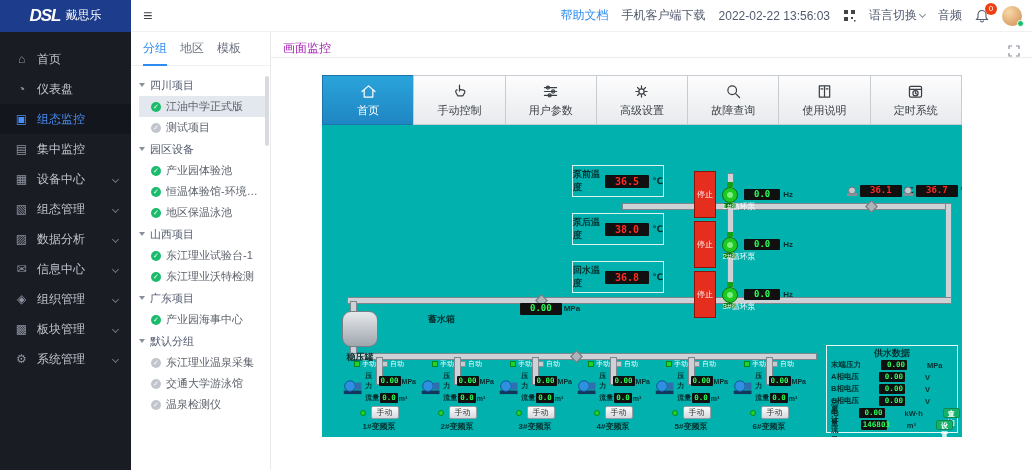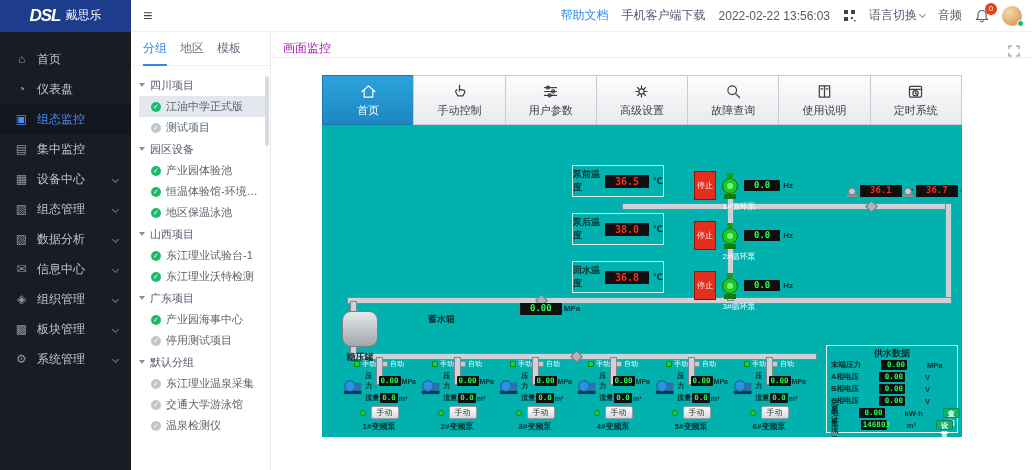--- a/index.html
+++ b/index.html
@@ -88,25 +88,25 @@
   .water{position:absolute;left:0;bottom:0;width:100%;height:20px;background:#1fa7e0}
   .tank-level{position:absolute;left:0;top:8px;width:100%;text-align:center;font-size:8px;color:#03302e}
   .tank-level .disp{font-size:9px}
   .tank-label{position:absolute;left:106px;top:188px;width:86px;font-size:9px;
               font-weight:bold;color:#03302e}
   .vessel{position:absolute;left:20px;top:186px;width:36px;height:36px;border-radius:9px;
           background:linear-gradient(#e6e9ec,#9fa6ad);border:1px solid #787f86}
   .vessel-label{position:absolute;left:10px;top:226px;width:56px;text-align:center;font-size:9px;
                 color:#03302e;font-weight:bold}
   .cpump{position:absolute;left:372px;width:116px;display:flex;align-items:center;gap:3px}
-  .cpump .st{background:#e52e1e;border:1px solid #8f130a;color:#fff;font-size:8px;padding:8px 2px;flex:none}
+  .cpump .st{background:#e52e1e;border:1px solid #8f130a;color:#fff;font-size:8px;padding:17px 2px;flex:none}
   .cpump .disp{font-size:9px}
   .cpump .unit{font-size:8px;color:#03302e;font-weight:bold}
   .cname{position:absolute;left:372px;width:90px;text-align:center;font-size:8px;color:#f2fdfd}
-  .sensor{position:absolute;display:flex;align-items:flex-end;gap:2px;font-size:8px;color:#03302e;font-weight:bold}
+  .sensor{position:absolute;display:flex;align-items:center;gap:2px;font-size:8px;color:#03302e;font-weight:bold}
   .sensor .disp{font-size:9px}
   .spress{position:absolute;left:198px;top:178px;display:flex;align-items:center;gap:2px;
           font-size:8px;color:#03302e;font-weight:bold}
   .spress .disp{font-size:9px}
   .station{position:absolute;top:234px;width:74px;height:76px}
   .mrow{display:flex;justify-content:center;gap:6px;color:#f4fdfd;font-size:7px;align-items:center}
   .msq{width:6px;height:6px;display:inline-block;margin-right:2px;vertical-align:-1px}
   .msq.g{background:#1ed32a;border:1px solid #0d8a16}
   .msq.r{background:#c6cbd1;border:1px solid #8a9096}
   .prow{display:flex;align-items:center;gap:2px;margin-top:2px;justify-content:center}
@@ -262,24 +262,20 @@
         <span class="lbl">东江理业沃特检测</span>
       </div>
     <div class="tg">
         <i class="tg-caret"></i>
         <span>广东项目</span>
       </div>
     <div class="tl">
         <span class="dot on"></span>
         <span class="lbl">产业园海事中心</span>
       </div>
-    <div class="tl">
-        <span class="dot off"></span>
-        <span class="lbl">停用测试项目</span>
-      </div>
     <div class="tg">
         <i class="tg-caret"></i>
         <span>默认分组</span>
       </div>
     <div class="tl">
         <span class="dot off"></span>
         <span class="lbl">东江理业温泉采集</span>
       </div>
     <div class="tl">
         <span class="dot off"></span>

